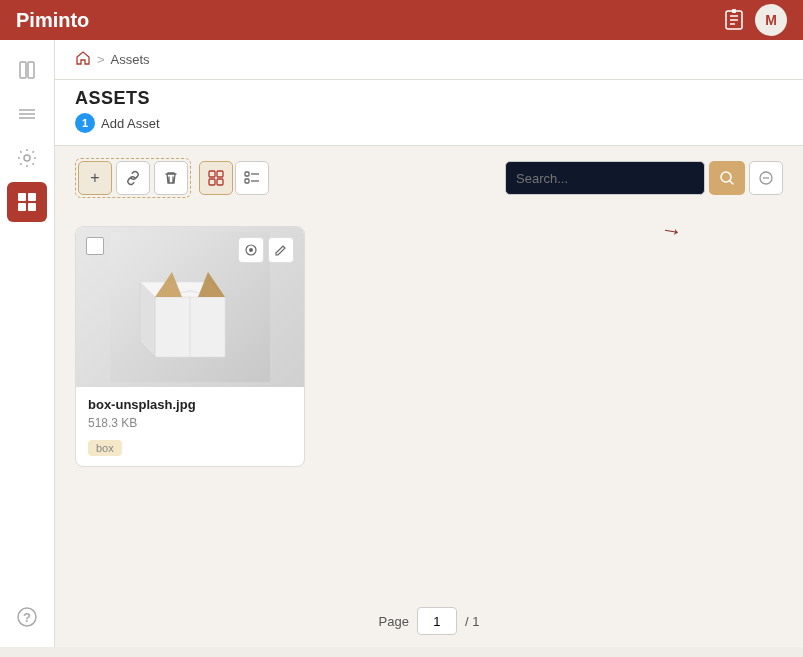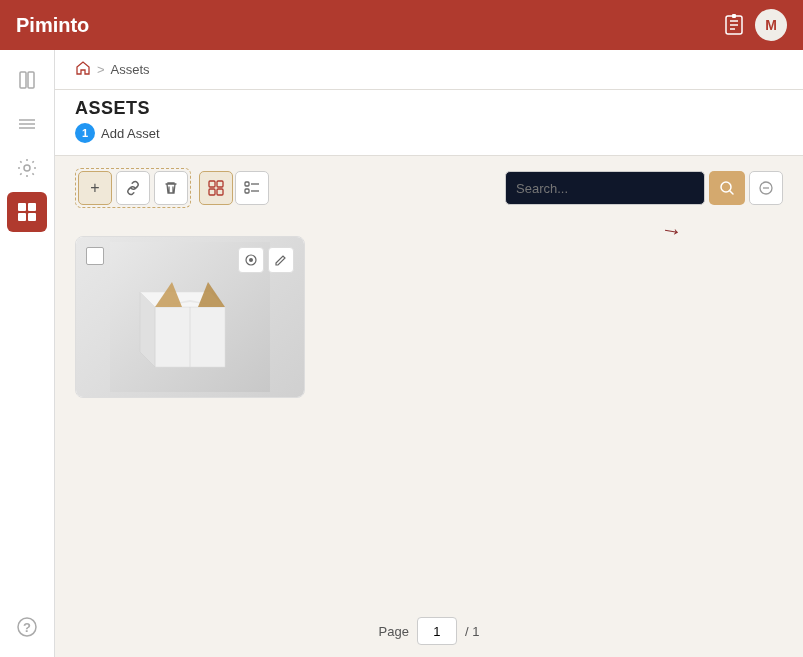--- a/index.html
+++ b/index.html
@@ -1,21 +1,21 @@
 <!DOCTYPE html>
 <html><head>
   <meta charset="utf-8">
   <style>
     * { box-sizing: border-box; margin: 0; padding: 0; }
     body { font-family: -apple-system, BlinkMacSystemFont, 'Segoe UI', sans-serif; background: #f0ede8; width: 803px; height: 657px; overflow: hidden; }
 
     
     .header {
       background: #b03a2e;
-      height: 50px;
+      height: 40px;
       display: flex;
       align-items: center;
       justify-content: space-between;
       padding: 0 16px;
     }
     .header-title {
       color: white;
       font-size: 20px;
       font-weight: 600;
     }
@@ -533,20 +533,25 @@
 
                 <polygon points="45,65 80,60 115,65 80,58" fill="#e8e8e8"></polygon>
 
                 <polygon points="45,65 62,40 72,65" fill="#c8a060" opacity="0.9"></polygon>
 
                 <polygon points="115,65 98,40 88,65" fill="#b89050" opacity="0.9"></polygon>
 
                 <line x1="80" y1="65" x2="80" y2="125" stroke="#ccc" stroke-width="0.5"></line>
               </svg>
             </div>
+            <div class="asset-info">
+              <div class="asset-name">box-unsplash.jpg</div>
+              <div class="asset-size">518.3 KB</div>
+              <span class="asset-tag">box</span>
+            </div>
           </div>
 
         </div>
       </div>
 
       <div class="pagination">
         <span class="pagination-label">Page</span>
         <input class="pagination-input" type="text" value="1" style="">
         <span class="pagination-total">/ 1</span>
       </div>

